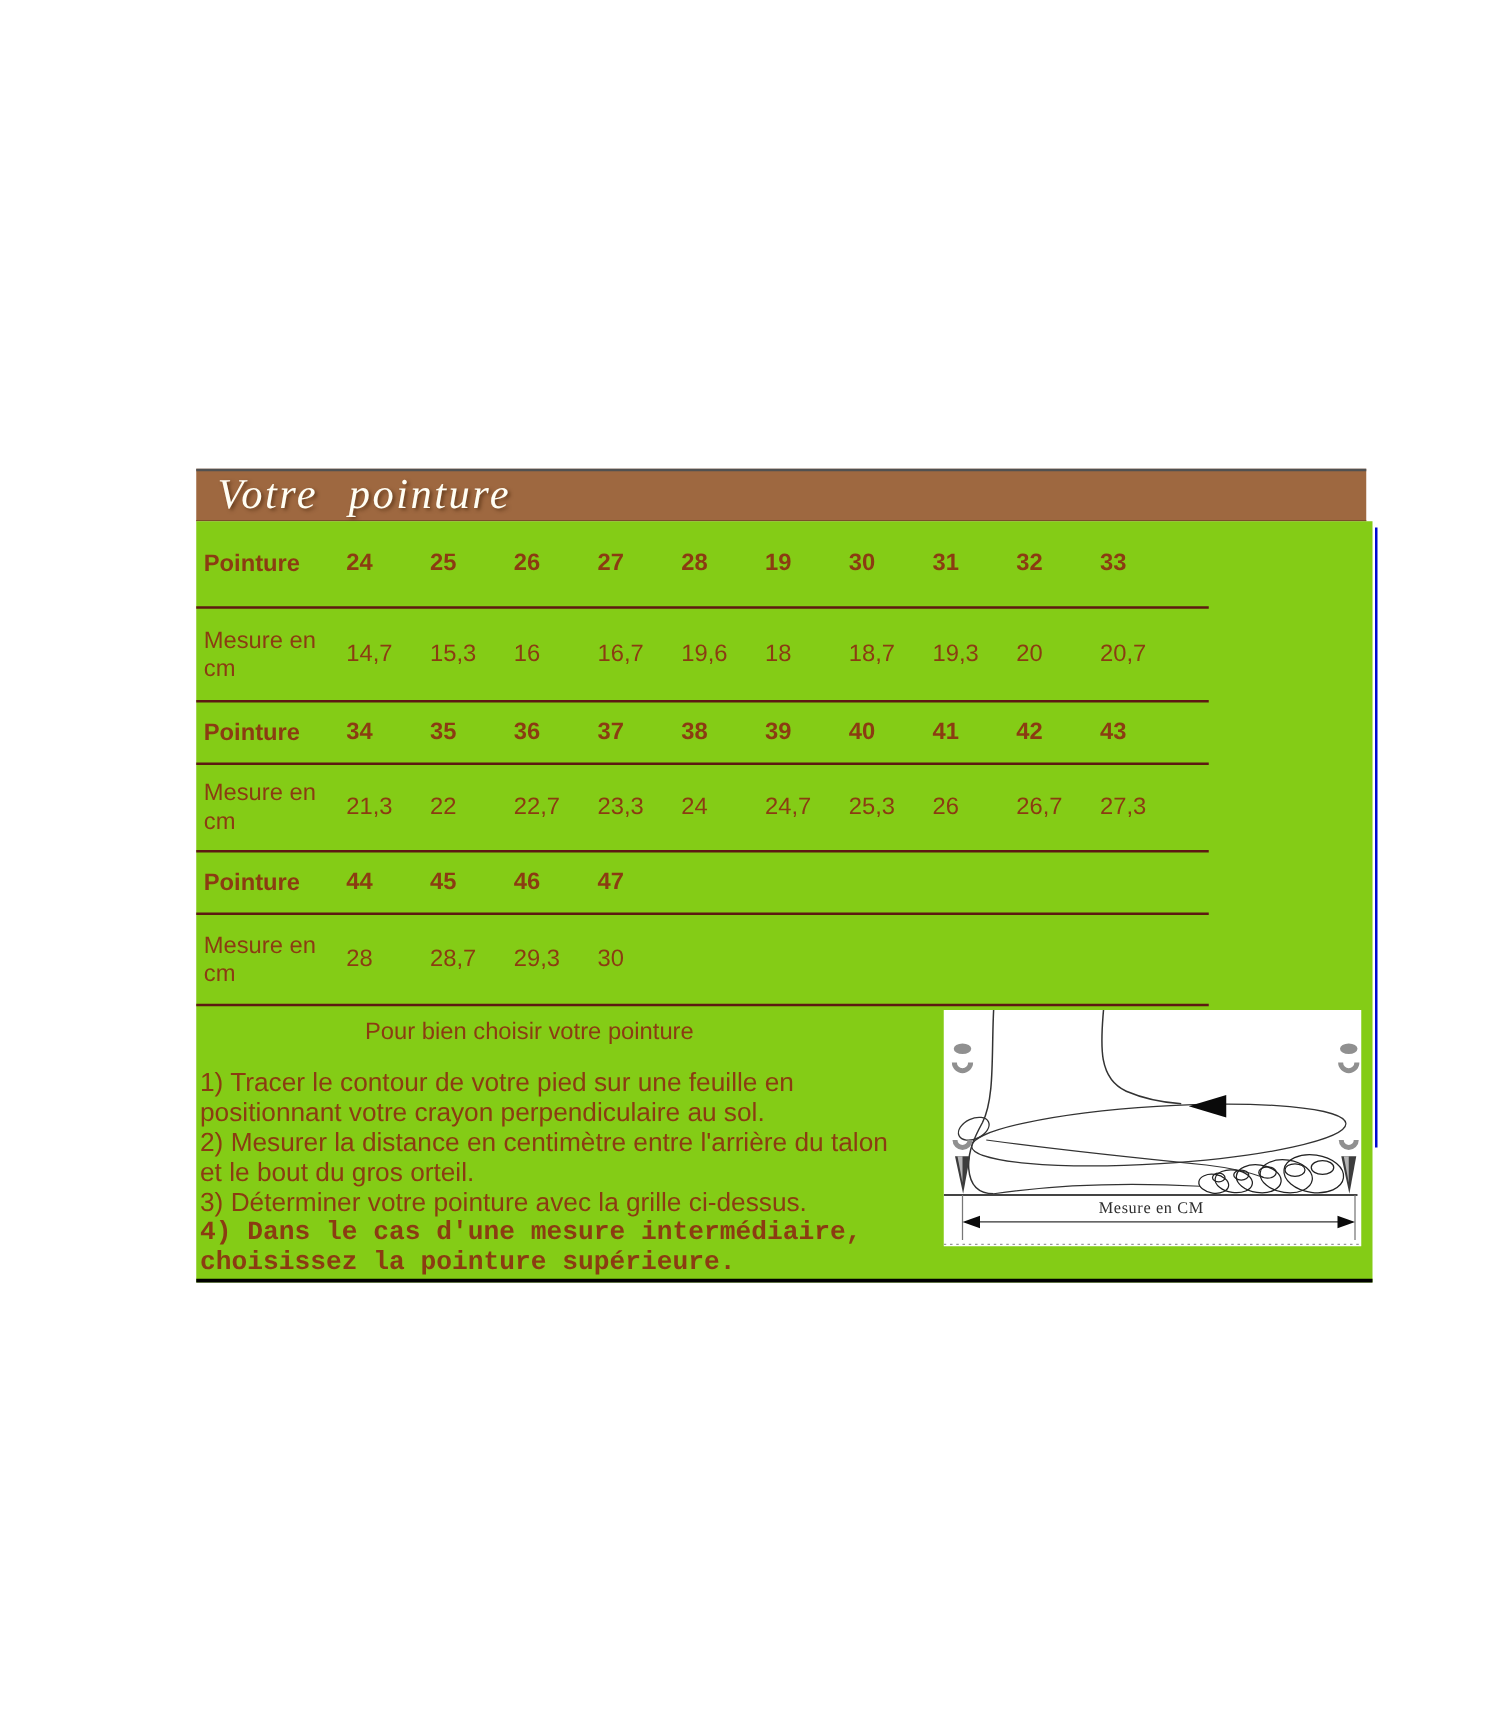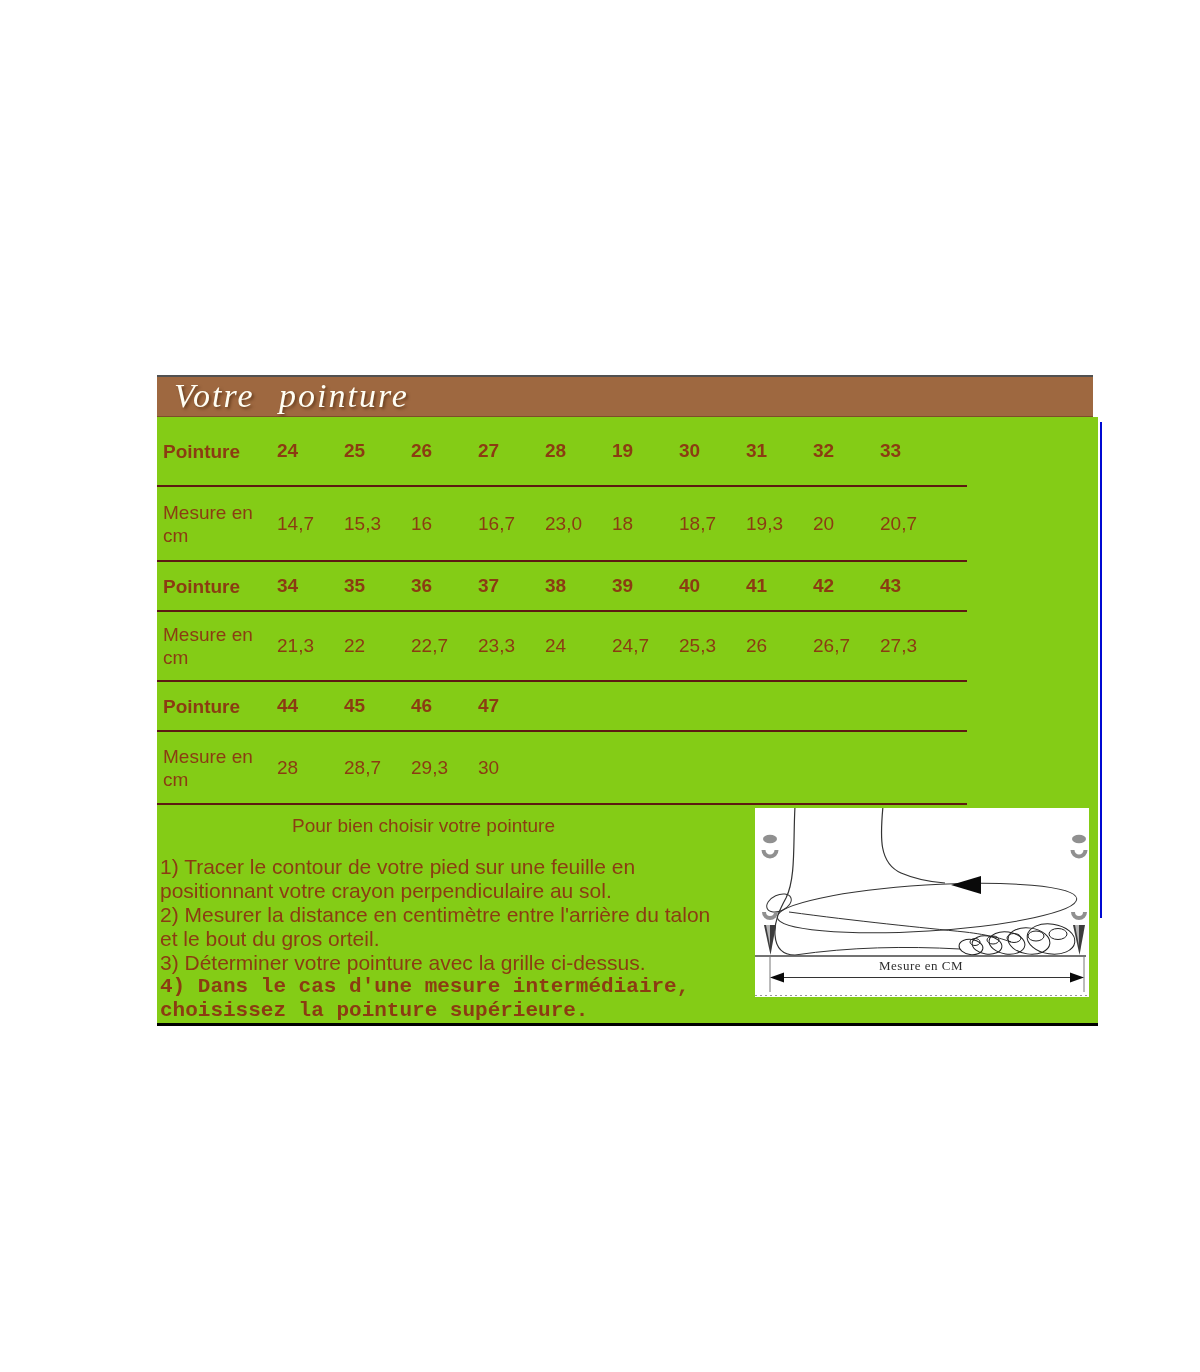--- a/index.html
+++ b/index.html
@@ -142,21 +142,21 @@
           <div class="tcell">31</div>
           <div class="tcell">32</div>
           <div class="tcell">33</div>
         </div>
         <div class="trow mesure m1">
           <div class="tlabel"><span>Mesure en cm</span></div>
           <div class="tcell">14,7</div>
           <div class="tcell">15,3</div>
           <div class="tcell">16</div>
           <div class="tcell">16,7</div>
-          <div class="tcell">23,0</div>
+          <div class="tcell">19,6</div>
           <div class="tcell">18</div>
           <div class="tcell">18,7</div>
           <div class="tcell">19,3</div>
           <div class="tcell">20</div>
           <div class="tcell">20,7</div>
         </div>
         <div class="trow pointure">
           <div class="tlabel"><span>Pointure</span></div>
           <div class="tcell">34</div>
           <div class="tcell">35</div>

